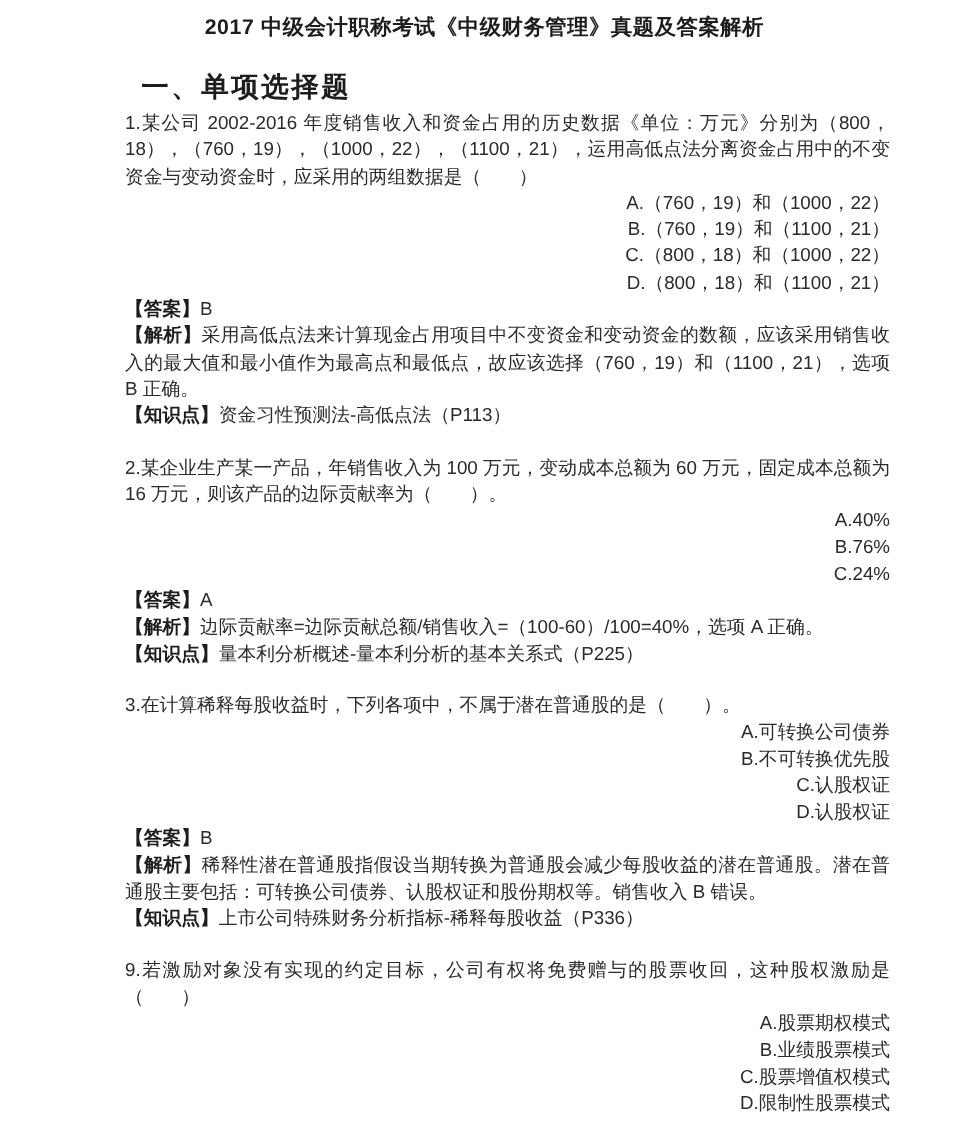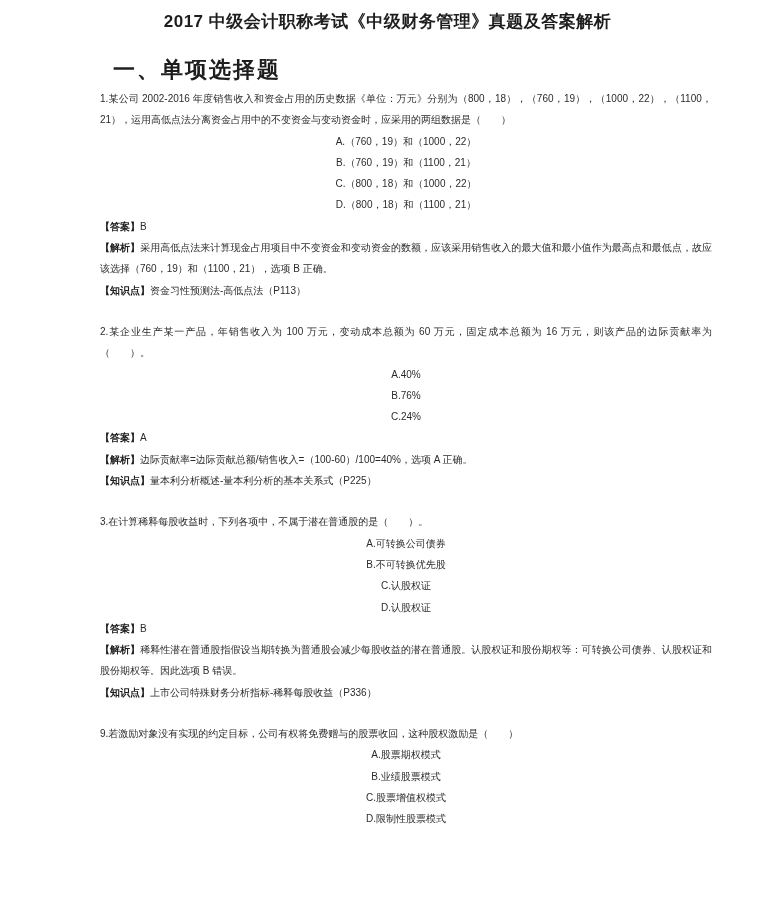--- a/index.html
+++ b/index.html
@@ -29,26 +29,26 @@
     margin: 0 0 7px 13px;
     font-size: 22px;
     line-height: 23px;
     font-weight: bold;
     color: #1d1d1d;
     letter-spacing: 2px;
   }
   .question { margin-bottom: 20px; }
   .question p {
     margin: 0;
-    font-size: 10px;
+    font-size: 15px;
     line-height: 21.3px;
     text-align: justify;
     color: #2b2b2b;
   }
-  .question p.option { text-align: center; }
+  .question p.option { text-align: right; }
   .label { font-weight: bold; color: #1d1d1d; }
 </style>
 </head>
 <body>
 
 <div class="page">
 
   <h1 class="doc-title">2017 中级会计职称考试《中级财务管理》真题及答案解析</h1>
 
   <div class="content">
@@ -76,21 +76,21 @@
       <p class="meta"><span class="label">【知识点】</span><span>量本利分析概述-量本利分析的基本关系式（P225）</span></p>
     </section>
 
     <section class="question">
       <p class="stem">3.在计算稀释每股收益时，下列各项中，不属于潜在普通股的是（　　）。</p>
       <p class="option">A.可转换公司债券</p>
       <p class="option">B.不可转换优先股</p>
       <p class="option">C.认股权证</p>
       <p class="option">D.认股权证</p>
       <p class="meta"><span class="label">【答案】</span><span>B</span></p>
-      <p class="meta"><span class="label">【解析】</span><span>稀释性潜在普通股指假设当期转换为普通股会减少每股收益的潜在普通股。认股权证和股份期权等：可转换公司债券、认股权证和股份期权等。因此选项 B 错误。</span></p>
+      <p class="meta"><span class="label">【解析】</span><span>稀释性潜在普通股指假设当期转换为普通股会减少每股收益的潜在普通股。潜在普通股主要包括：可转换公司债券、认股权证和股份期权等。销售收入 B 错误。</span></p>
       <p class="meta"><span class="label">【知识点】</span><span>上市公司特殊财务分析指标-稀释每股收益（P336）</span></p>
     </section>
 
     <section class="question">
       <p class="stem">9.若激励对象没有实现的约定目标，公司有权将免费赠与的股票收回，这种股权激励是（　　）</p>
       <p class="option">A.股票期权模式</p>
       <p class="option">B.业绩股票模式</p>
       <p class="option">C.股票增值权模式</p>
       <p class="option">D.限制性股票模式</p>
 

